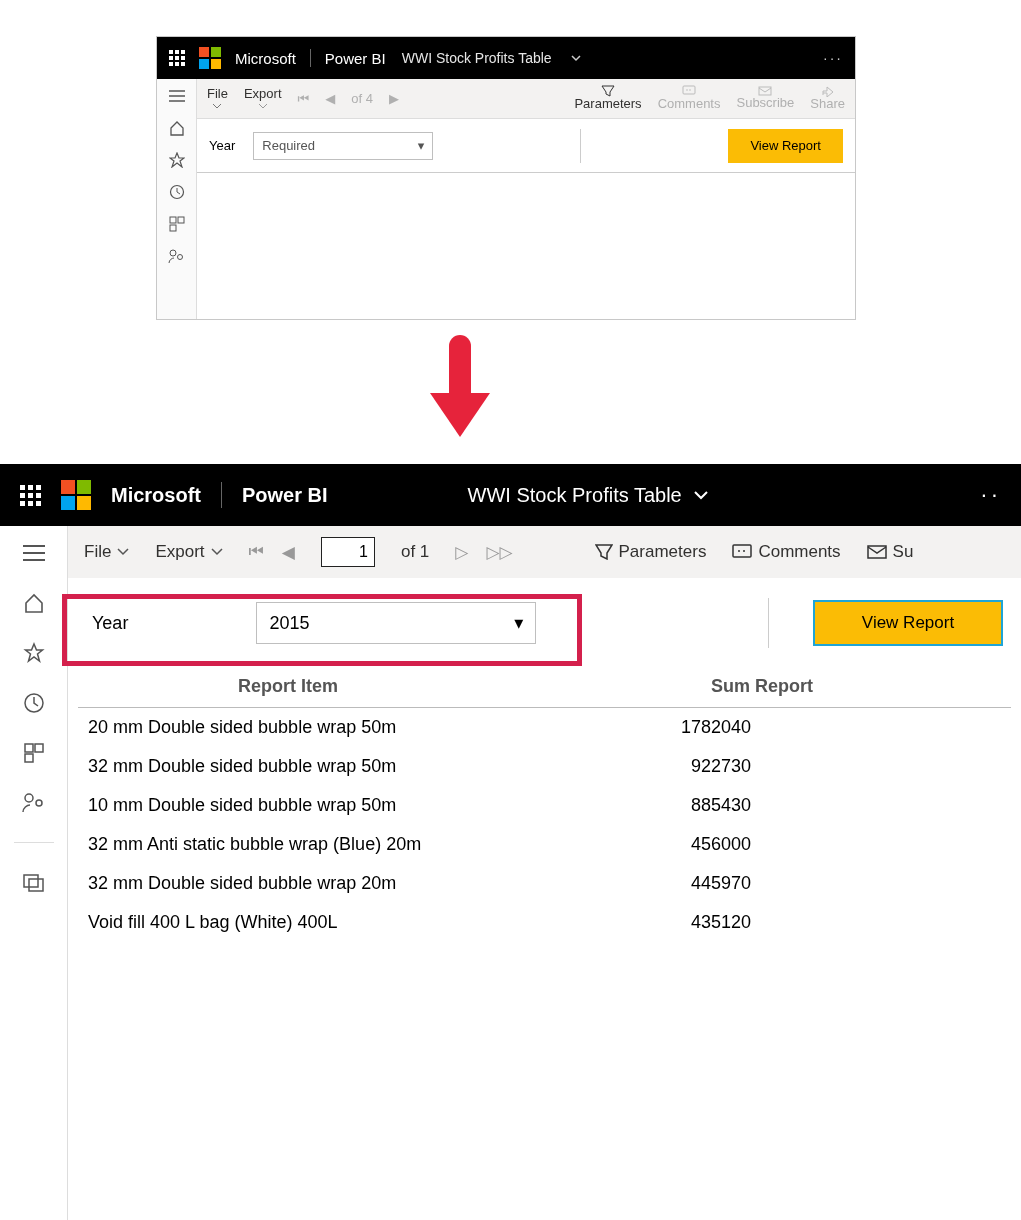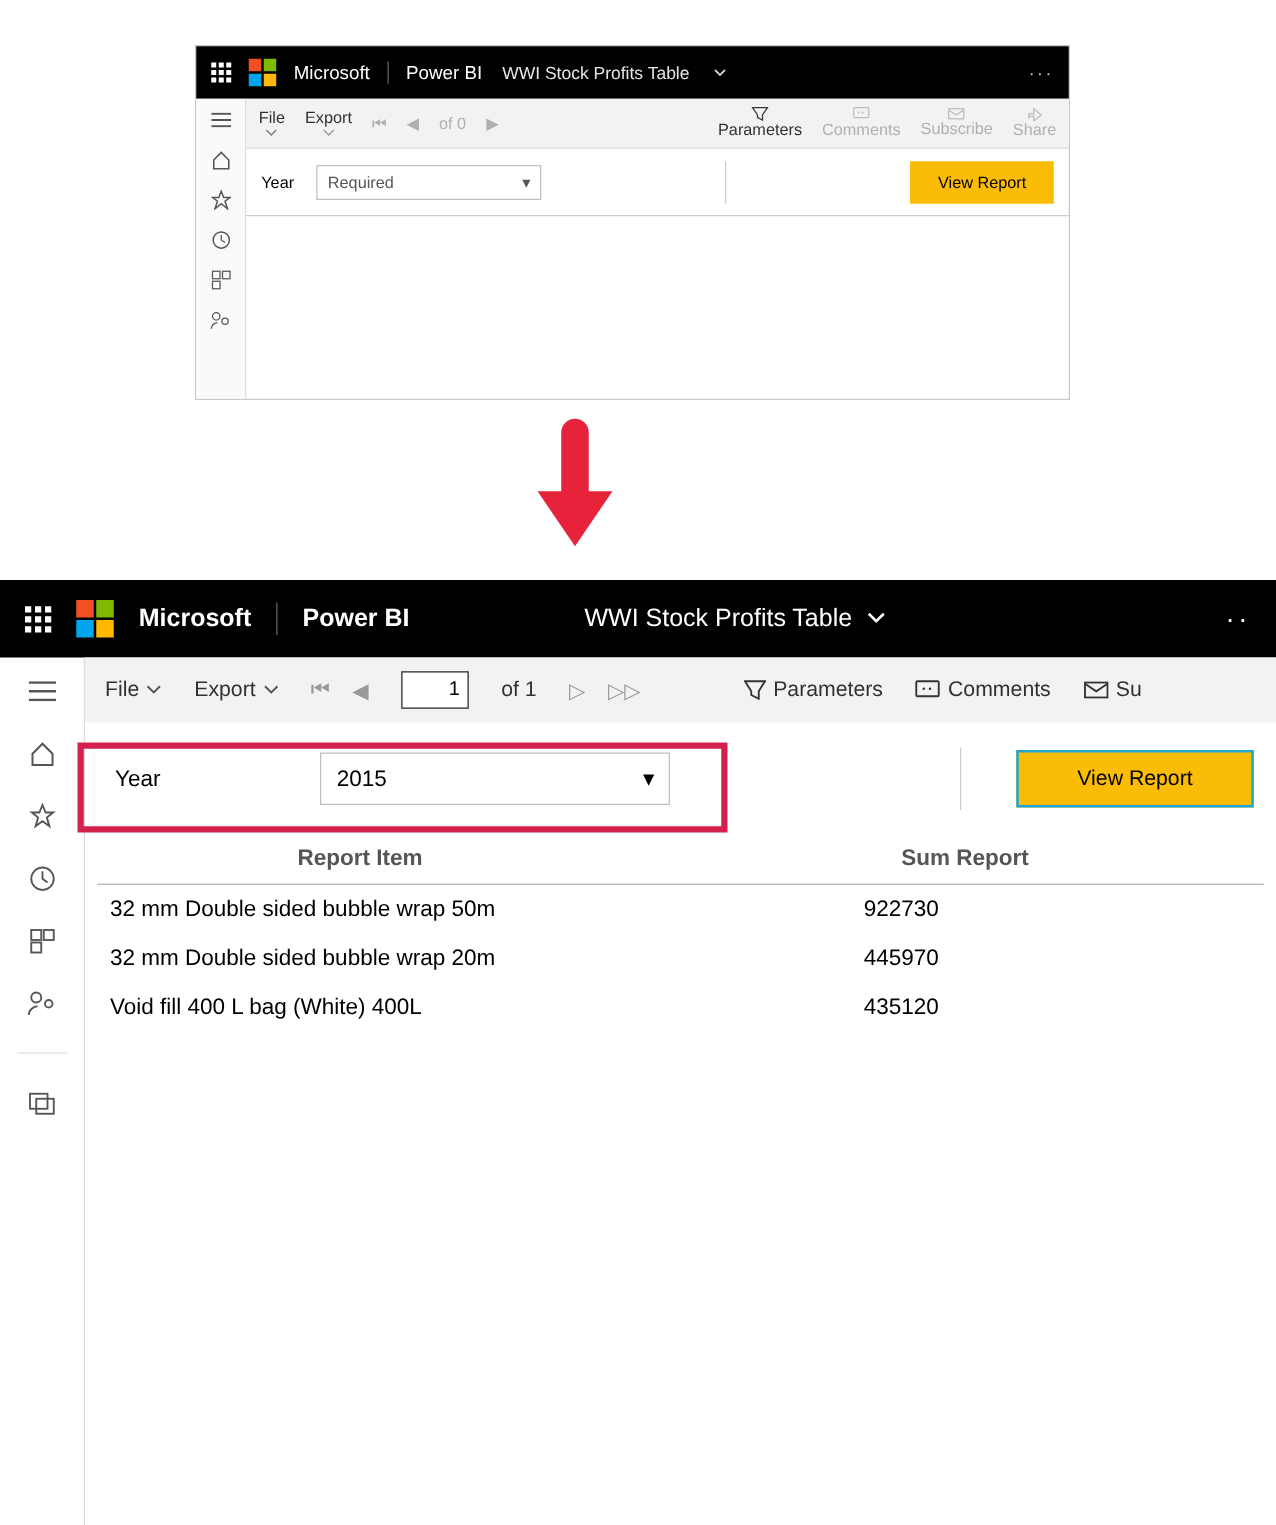--- a/index.html
+++ b/index.html
@@ -205,21 +205,21 @@
             </svg>
         </div>
         <div class="grp">
           <span>Export</span>
           <svg width="10" height="8">
               <path d="M1 2l4 4 4-4" stroke="#999" fill="none"></path>
             </svg>
         </div>
         <span class="dim">⏮</span>
         <span class="dim">◀</span>
-        <span class="dim">of 0</span>
+        <span class="dim">of 4</span>
         <span class="dim">▶</span>
         <span class="filler"></span>
         <div class="grp">
           <svg width="14" height="12">
               <path d="M1 1h12L9 7v4l-4-2V7z" fill="none" stroke="#333"></path>
             </svg>
           <span>Parameters</span>
         </div>
         <div class="grp dim">
           <svg width="14" height="12">
@@ -401,24 +401,36 @@
       <div class="tablewrap">
         <table class="rpt">
           <thead>
             <tr>
               <th style="padding-left:160px;">Report Item</th>
               <th>Sum Report</th>
             </tr>
           </thead>
           <tbody id="rpt-body">
               <tr>
+                <td>20 mm Double sided bubble wrap 50m</td>
+                <td class="num">1782040</td>
+              </tr>
+              <tr>
                 <td>32 mm Double sided bubble wrap 50m</td>
                 <td class="num">922730</td>
               </tr>
               <tr>
+                <td>10 mm Double sided bubble wrap 50m</td>
+                <td class="num">885430</td>
+              </tr>
+              <tr>
+                <td>32 mm Anti static bubble wrap (Blue) 20m</td>
+                <td class="num">456000</td>
+              </tr>
+              <tr>
                 <td>32 mm Double sided bubble wrap 20m</td>
                 <td class="num">445970</td>
               </tr>
               <tr>
                 <td>Void fill 400 L bag (White) 400L</td>
                 <td class="num">435120</td>
               </tr>
             </tbody>
         </table>
       </div>

